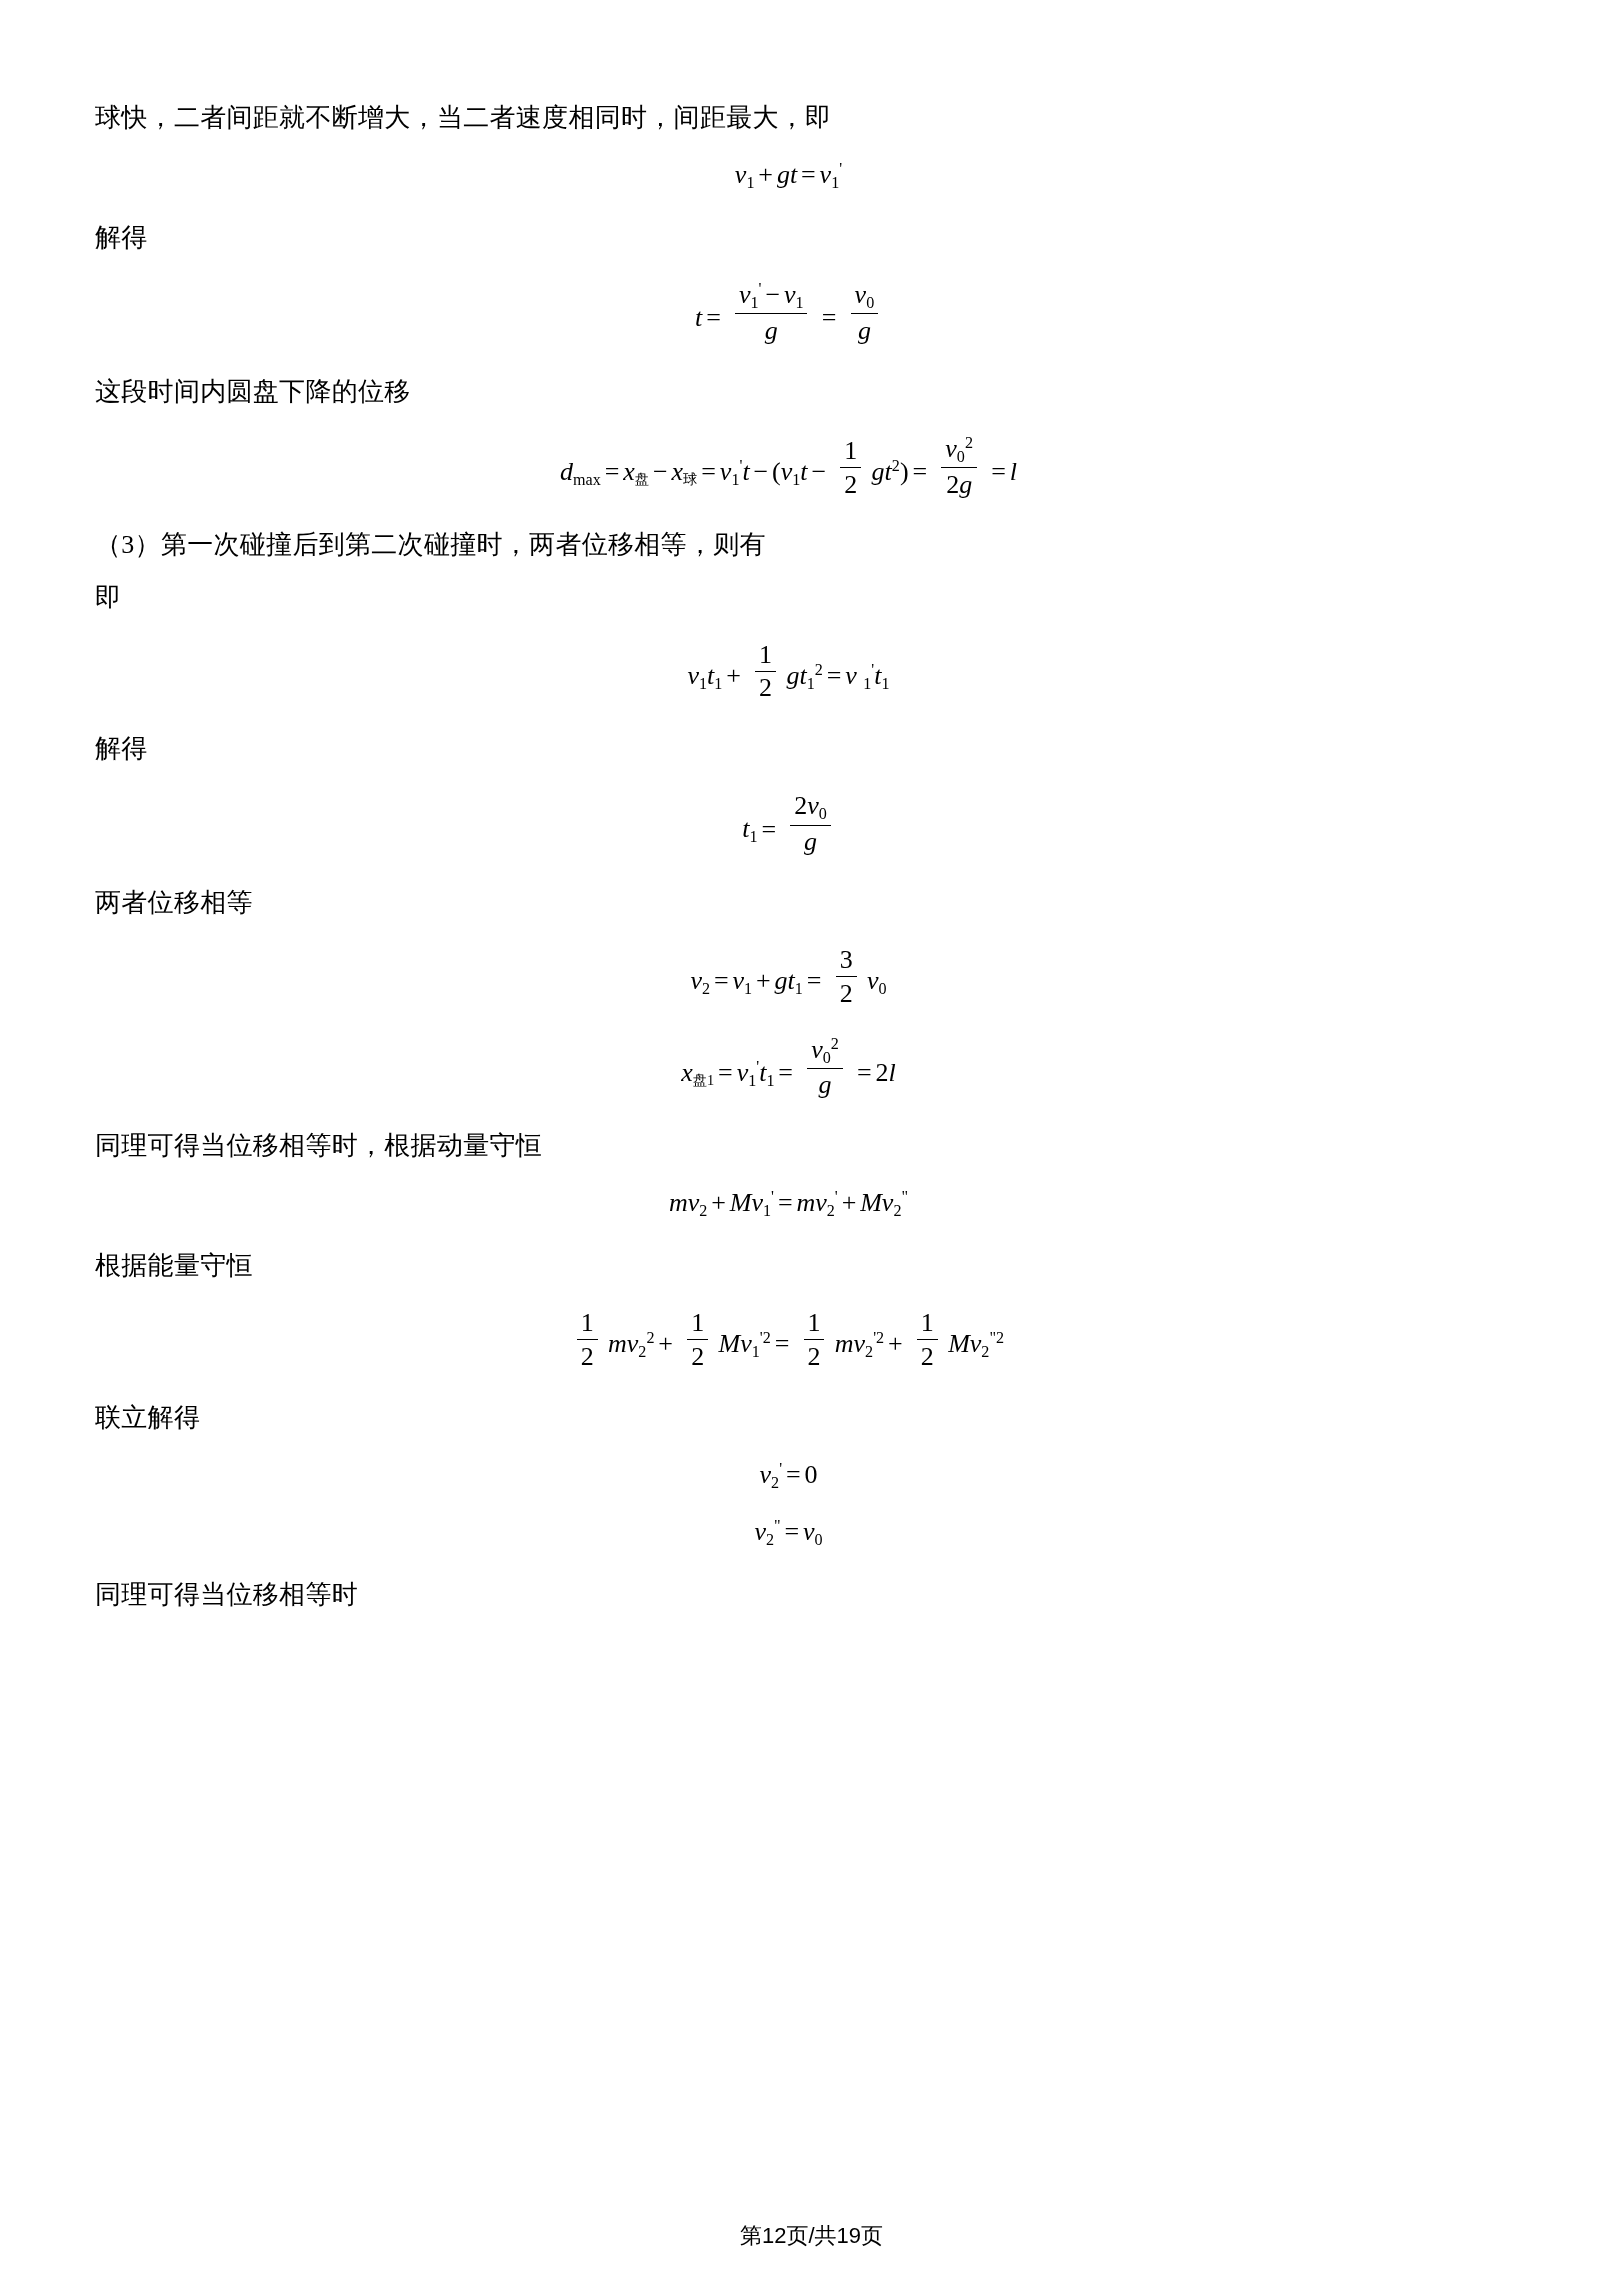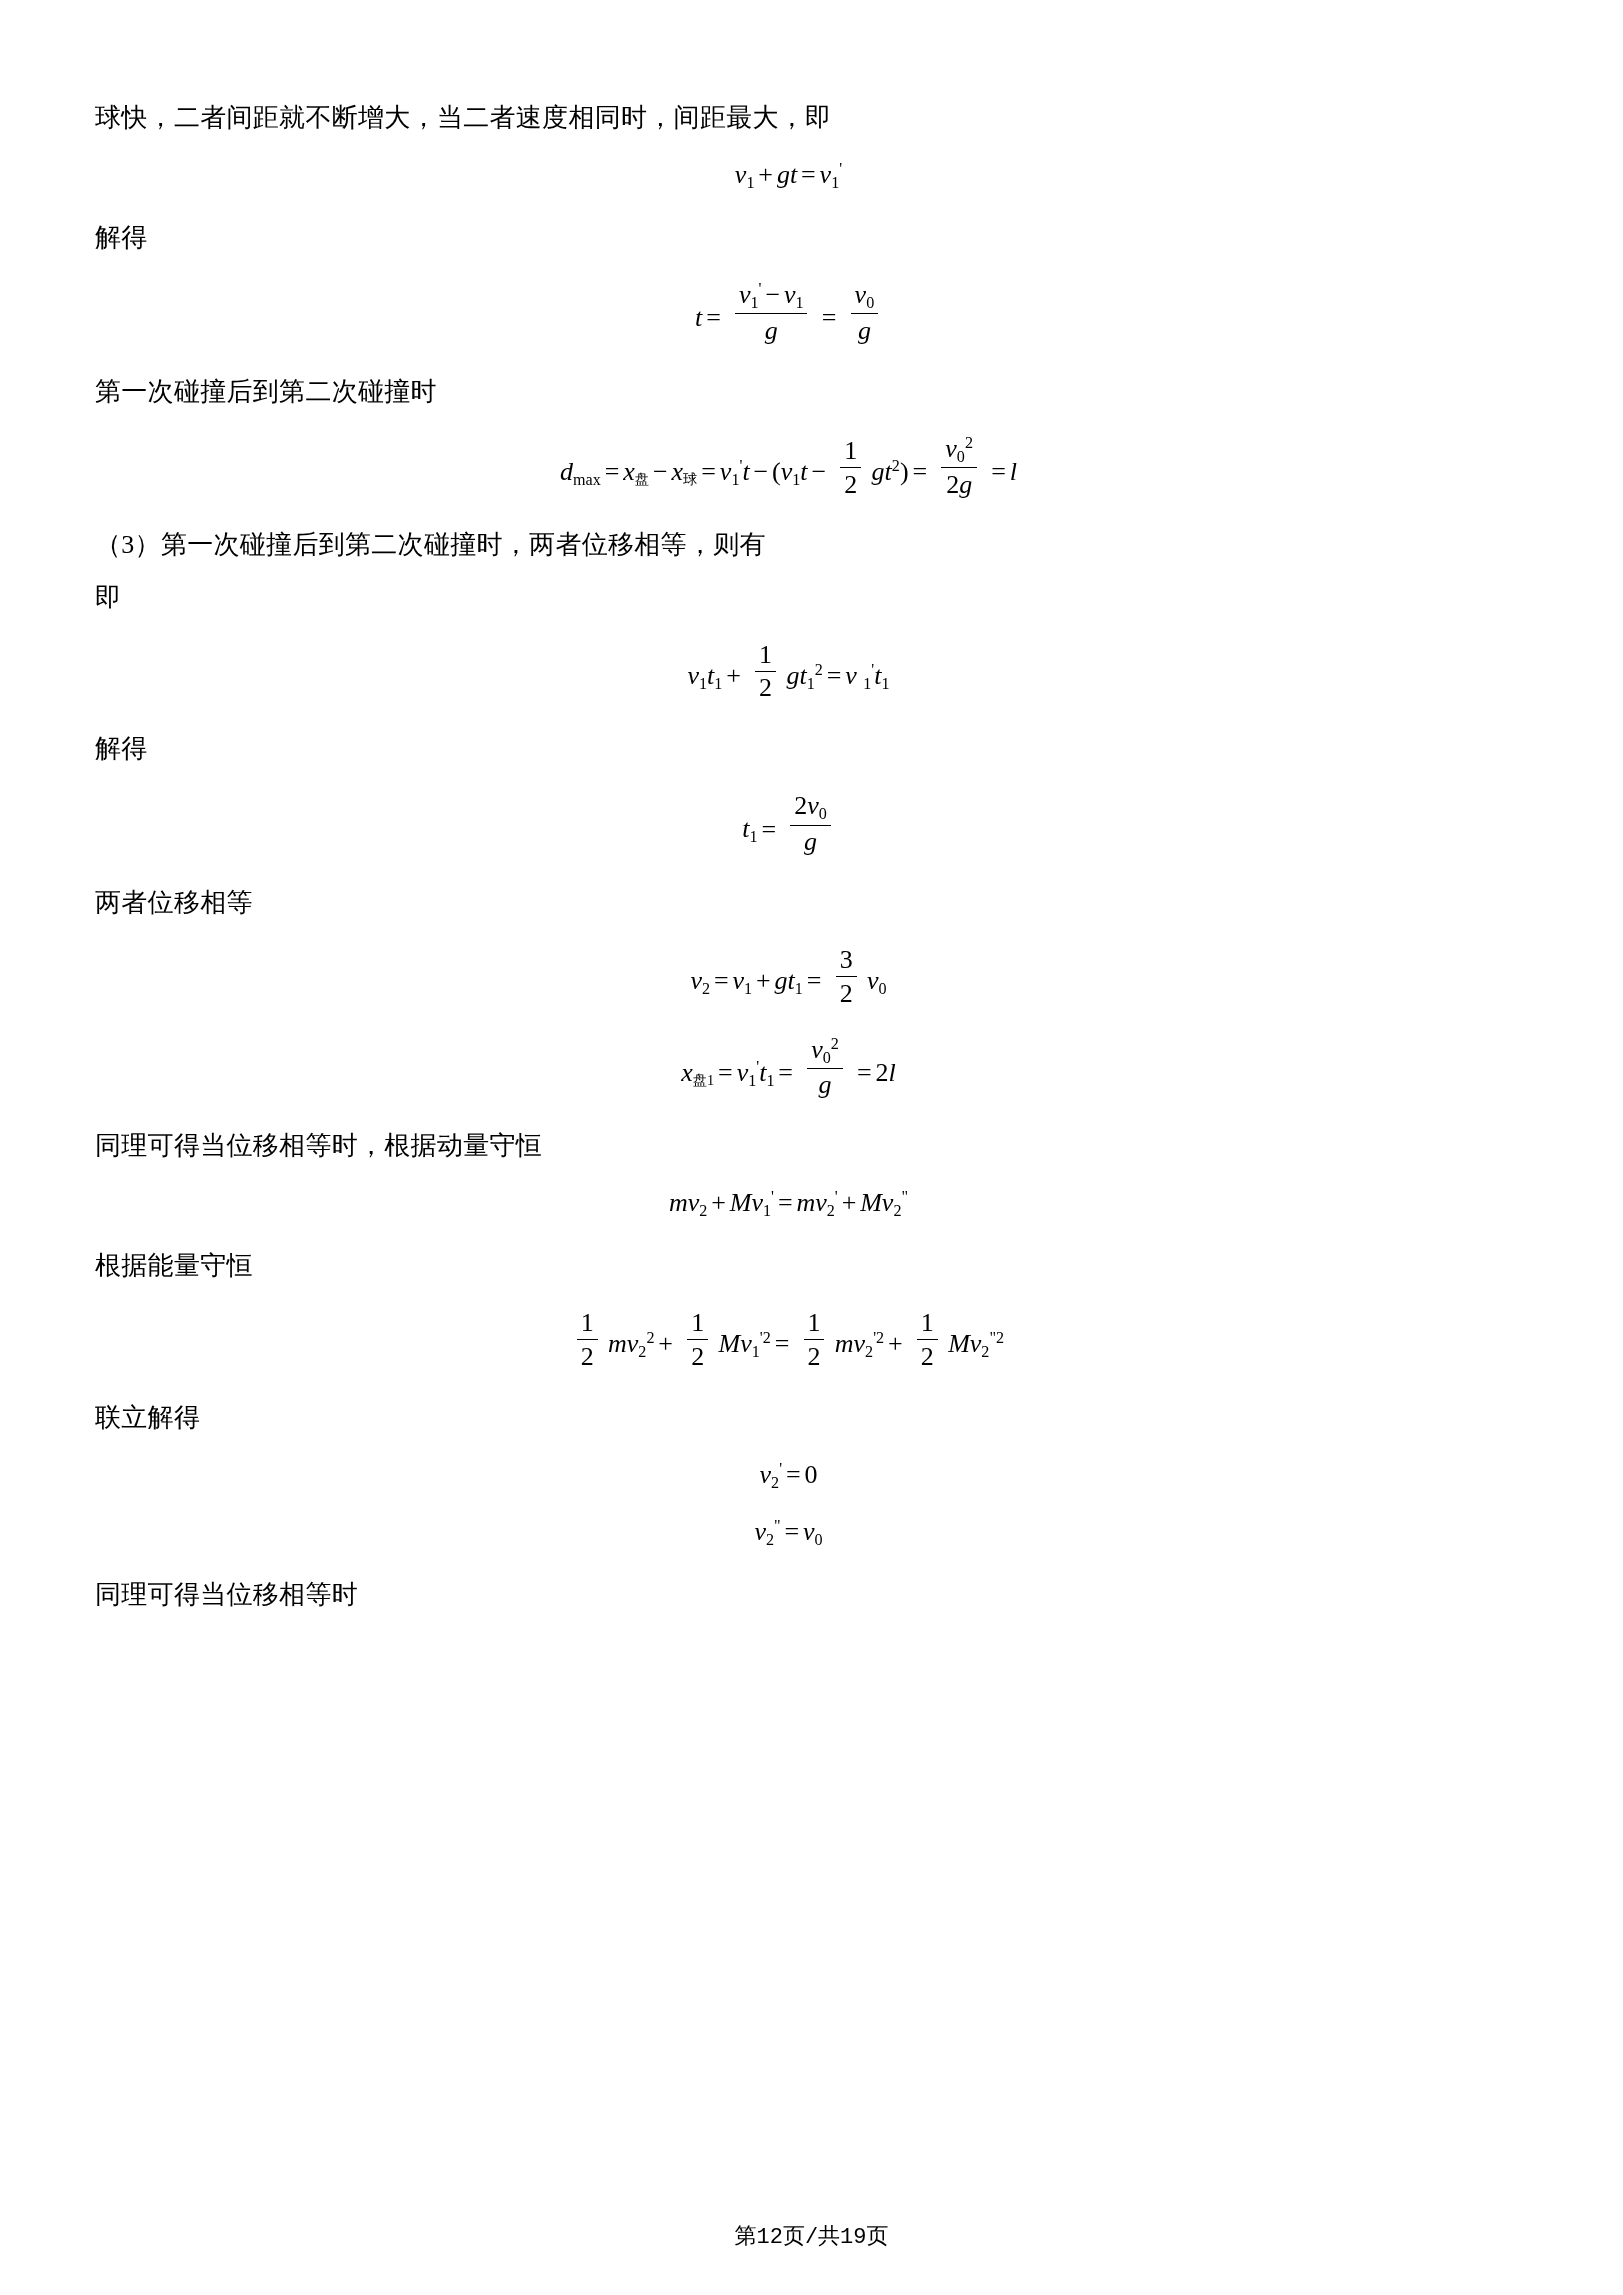--- a/index.html
+++ b/index.html
@@ -80,21 +80,21 @@
   }
   .op { font-style: normal; padding: 0 3.9px; }
   .paren { font-style: normal; }
   .footer {
     position: absolute;
     left: 0;
     right: 0;
     bottom: 44px;
     text-align: center;
     font-size: 22px;
-    font-family: Liberation Mono, monospace;
+    font-family: Liberation Sans, sans-serif;
   }
 </style>
 </head>
 <body>
 
 <div class="page">
 
   <p class="para">球快，二者间距就不断增大，当二者速度相同时，间距最大，即</p>
 
   <div class="eq-line">
@@ -113,21 +113,21 @@
         <span class="den"><span class="var">g</span></span>
       </span>
       <span class="op">=</span>
       <span class="frac">
         <span class="num"><span class="var">v</span><sub>0</sub></span>
         <span class="den"><span class="var">g</span></span>
       </span>
     </span>
   </div>
 
-  <p class="para">第一次碰撞后到第二次碰撞时</p>
+  <p class="para">这段时间内圆盘下降的位移</p>
 
   <div class="eq-line">
     <span class="eq">
       <span class="var">d</span><sub>max</sub><span class="op">=</span><span class="var">x</span><span class="cnsub">盘</span><span class="op">−</span><span class="var">x</span><span class="cnsub">球</span><span class="op">=</span><span class="var">v</span><sub>1</sub><span class="prime">'</span><span class="var">t</span><span class="op">−</span><span class="paren">(</span><span class="var">v</span><sub>1</sub><span class="var">t</span><span class="op">−</span>
       <span class="frac">
         <span class="num"><span class="up">1</span></span>
         <span class="den"><span class="up">2</span></span>
       </span>
       <span class="var">g</span><span class="var">t</span><sup>2</sup><span class="paren">)</span><span class="op">=</span>
       <span class="frac">

